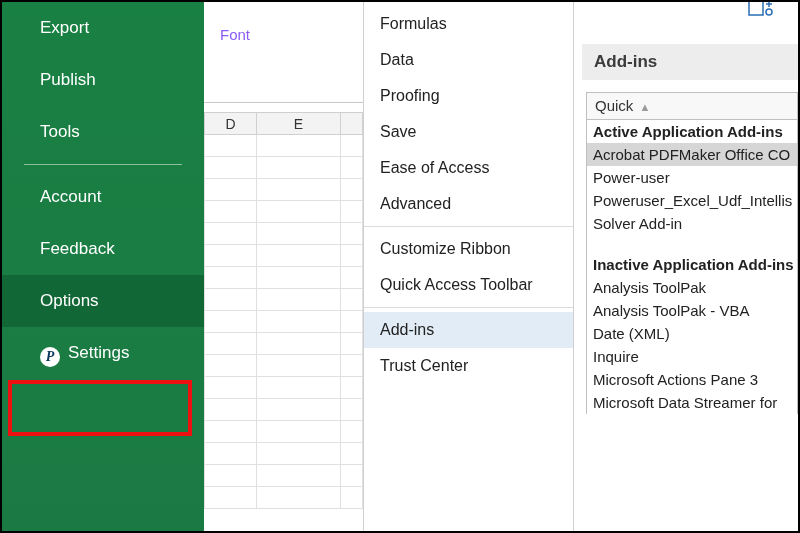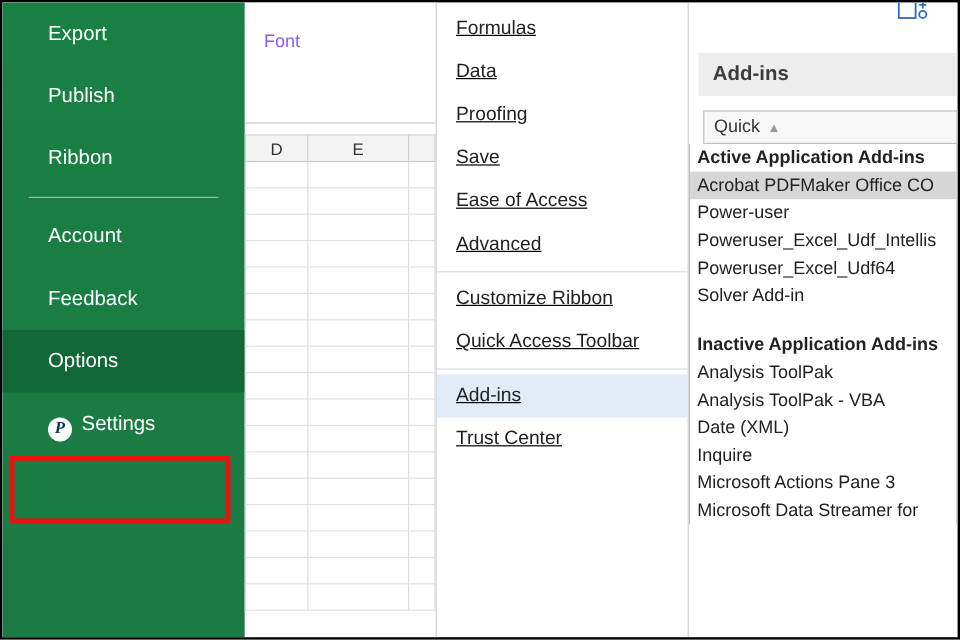--- a/index.html
+++ b/index.html
@@ -104,21 +104,20 @@
   }
   .sheet th:first-child, .sheet td:first-child { width:52px; }
   .sheet th:nth-child(2), .sheet td:nth-child(2) { width:84px; }
 
   
   .cats {
     width: 210px;
     flex-shrink:0;
     border-right:1px solid #d0d0d0;
     padding-top:4px;
-    text-decoration:underline;
   }
   .cats .cat {
     padding:9px 16px;
     color:#222;
     cursor:pointer;
     font-size:16px;
     white-space:nowrap;
   }
   .cats .csep {
     border-top:1px solid #dcdcdc;
@@ -155,20 +154,21 @@
     background:#f8f8f8;
     height:28px;
     line-height:26px;
     padding:0 8px;
     margin:12px 0 0 12px;
     color:#333;
     font-size:15px;
   }
   .addins .listhead .caret { color:#999; font-size:11px; margin-left:2px; }
   .addins .list {
+    margin-left:12px;
     border-left:1px solid #c0c0c0;
     border-right:1px solid #c0c0c0;
     font-size:15px;
     color:#222;
   }
   .addins .list .row {
     padding:3px 6px;
     white-space:nowrap;
     overflow:hidden;
   }
@@ -181,21 +181,21 @@
   .addins .list .spacer { height:18px; }
 </style>
 </head>
 <body>
 
 <div class="root">
 
   <div class="backstage">
     <div class="item"><span>Export</span></div>
     <div class="item"><span>Publish</span></div>
-    <div class="item"><span>Ribbon</span></div>
+    <div class="item"><span>Tools</span></div>
     <div class="sep"></div>
     <div class="item"><span>Account</span></div>
     <div class="item"><span>Feedback</span></div>
     <div class="item selected"><span>Options</span></div>
     <div class="item">
       <span class="picon">P</span><span>Settings</span>
     </div>
   </div>
 
   <div class="sheet">
@@ -323,21 +323,20 @@
     <div class="title">Add-ins</div>
     <div class="listhead">
       <span>Quick</span>
       <span class="caret">▲</span>
     </div>
     <div class="list">
       <div class="row group">Active Application Add-ins</div>
       <div class="row sel">Acrobat PDFMaker Office CO</div>
       <div class="row">Power-user</div>
       <div class="row">Poweruser_Excel_Udf_Intellis</div>
-      <div class="row">Poweruser_Excel_Udf64</div>
       <div class="row">Solver Add-in</div>
       <div class="spacer"></div>
       <div class="row group">Inactive Application Add-ins</div>
       <div class="row">Analysis ToolPak</div>
       <div class="row">Analysis ToolPak - VBA</div>
       <div class="row">Date (XML)</div>
       <div class="row">Inquire</div>
       <div class="row">Microsoft Actions Pane 3</div>
       <div class="row">Microsoft Data Streamer for</div>
     </div>

